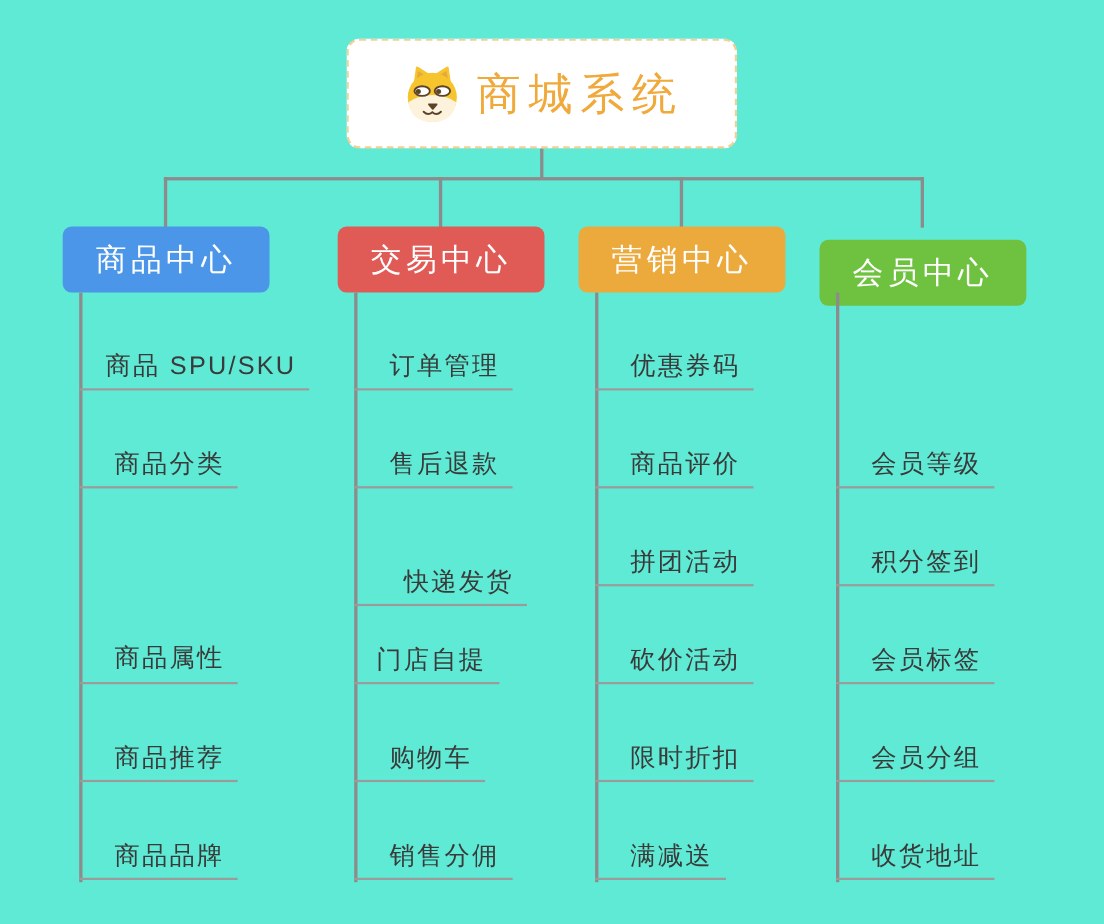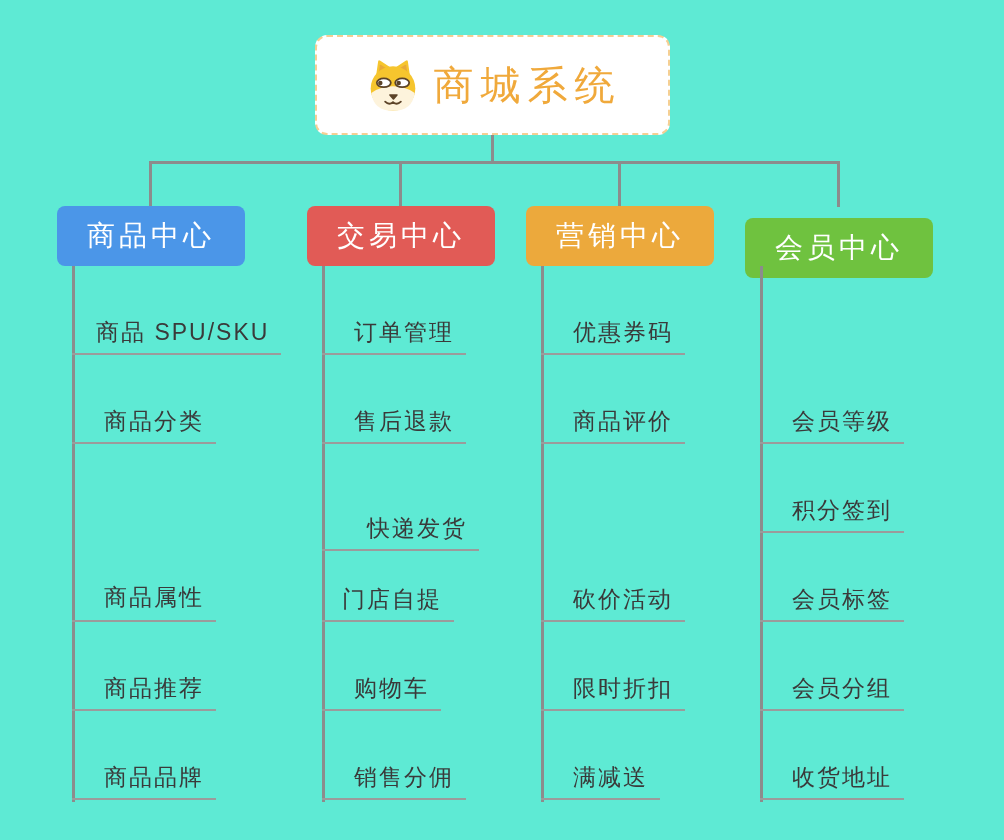--- a/index.html
+++ b/index.html
@@ -111,20 +111,21 @@
         <div class="leaf" style="top: 469px;"><span>购物车</span></div>
         <div class="leaf" style="top: 558px;"><span>销售分佣</span></div>
       </div>
       <div class="branch" style="left: 526px;">
         <div class="branch-box" style="background: rgb(236, 169, 60);">
           <span class="branch-label">营销中心</span>
         </div>
         <div class="spine"></div>
         <div class="leaf" style="top: 113px;"><span>优惠券码</span></div>
         <div class="leaf" style="top: 202px;"><span>商品评价</span></div>
+        <div class="leaf" style="top: 291px;"><span>拼团活动</span></div>
         <div class="leaf" style="top: 380px;"><span>砍价活动</span></div>
         <div class="leaf" style="top: 469px;"><span>限时折扣</span></div>
         <div class="leaf" style="top: 558px;"><span>满减送</span></div>
       </div>
       <div class="branch" style="left: 745px;">
         <div class="branch-box" style="background: rgb(111, 194, 63); margin-top: 12px;">
           <span class="branch-label">会员中心</span>
         </div>
         <div class="spine"></div>
         <div class="leaf" style="top: 202px;"><span>会员等级</span></div>

